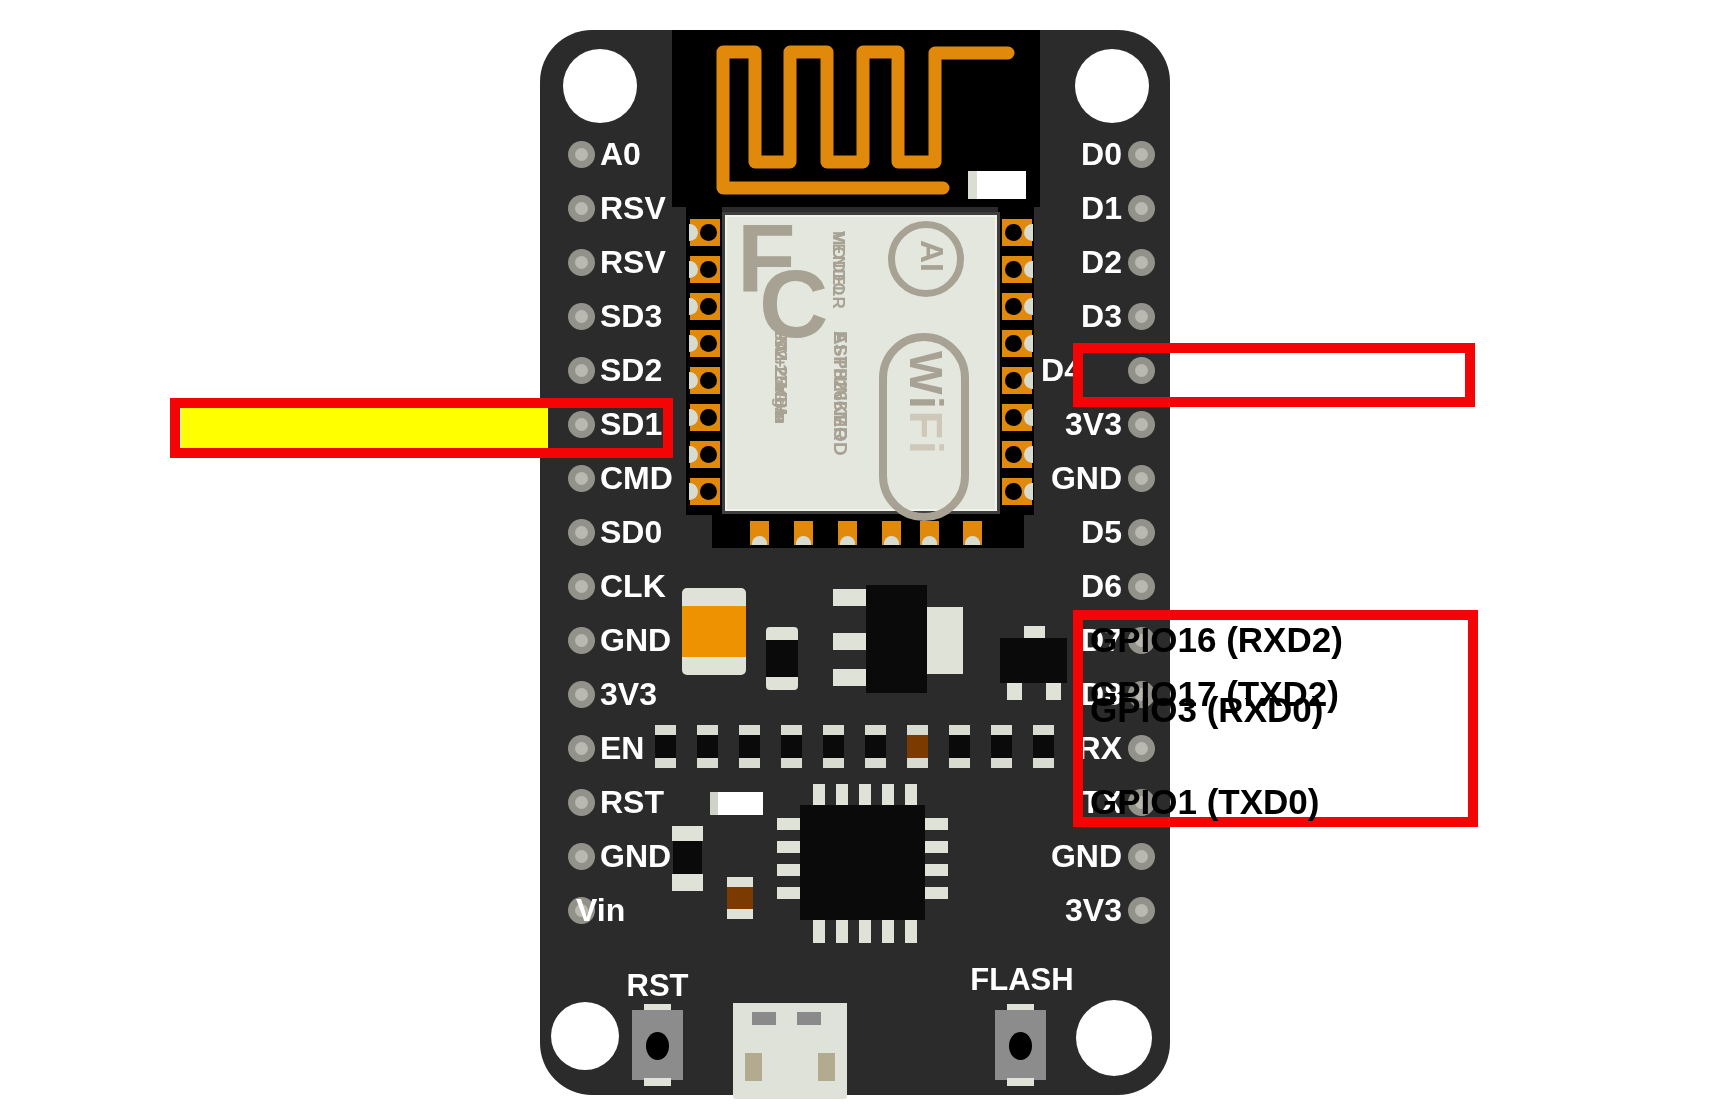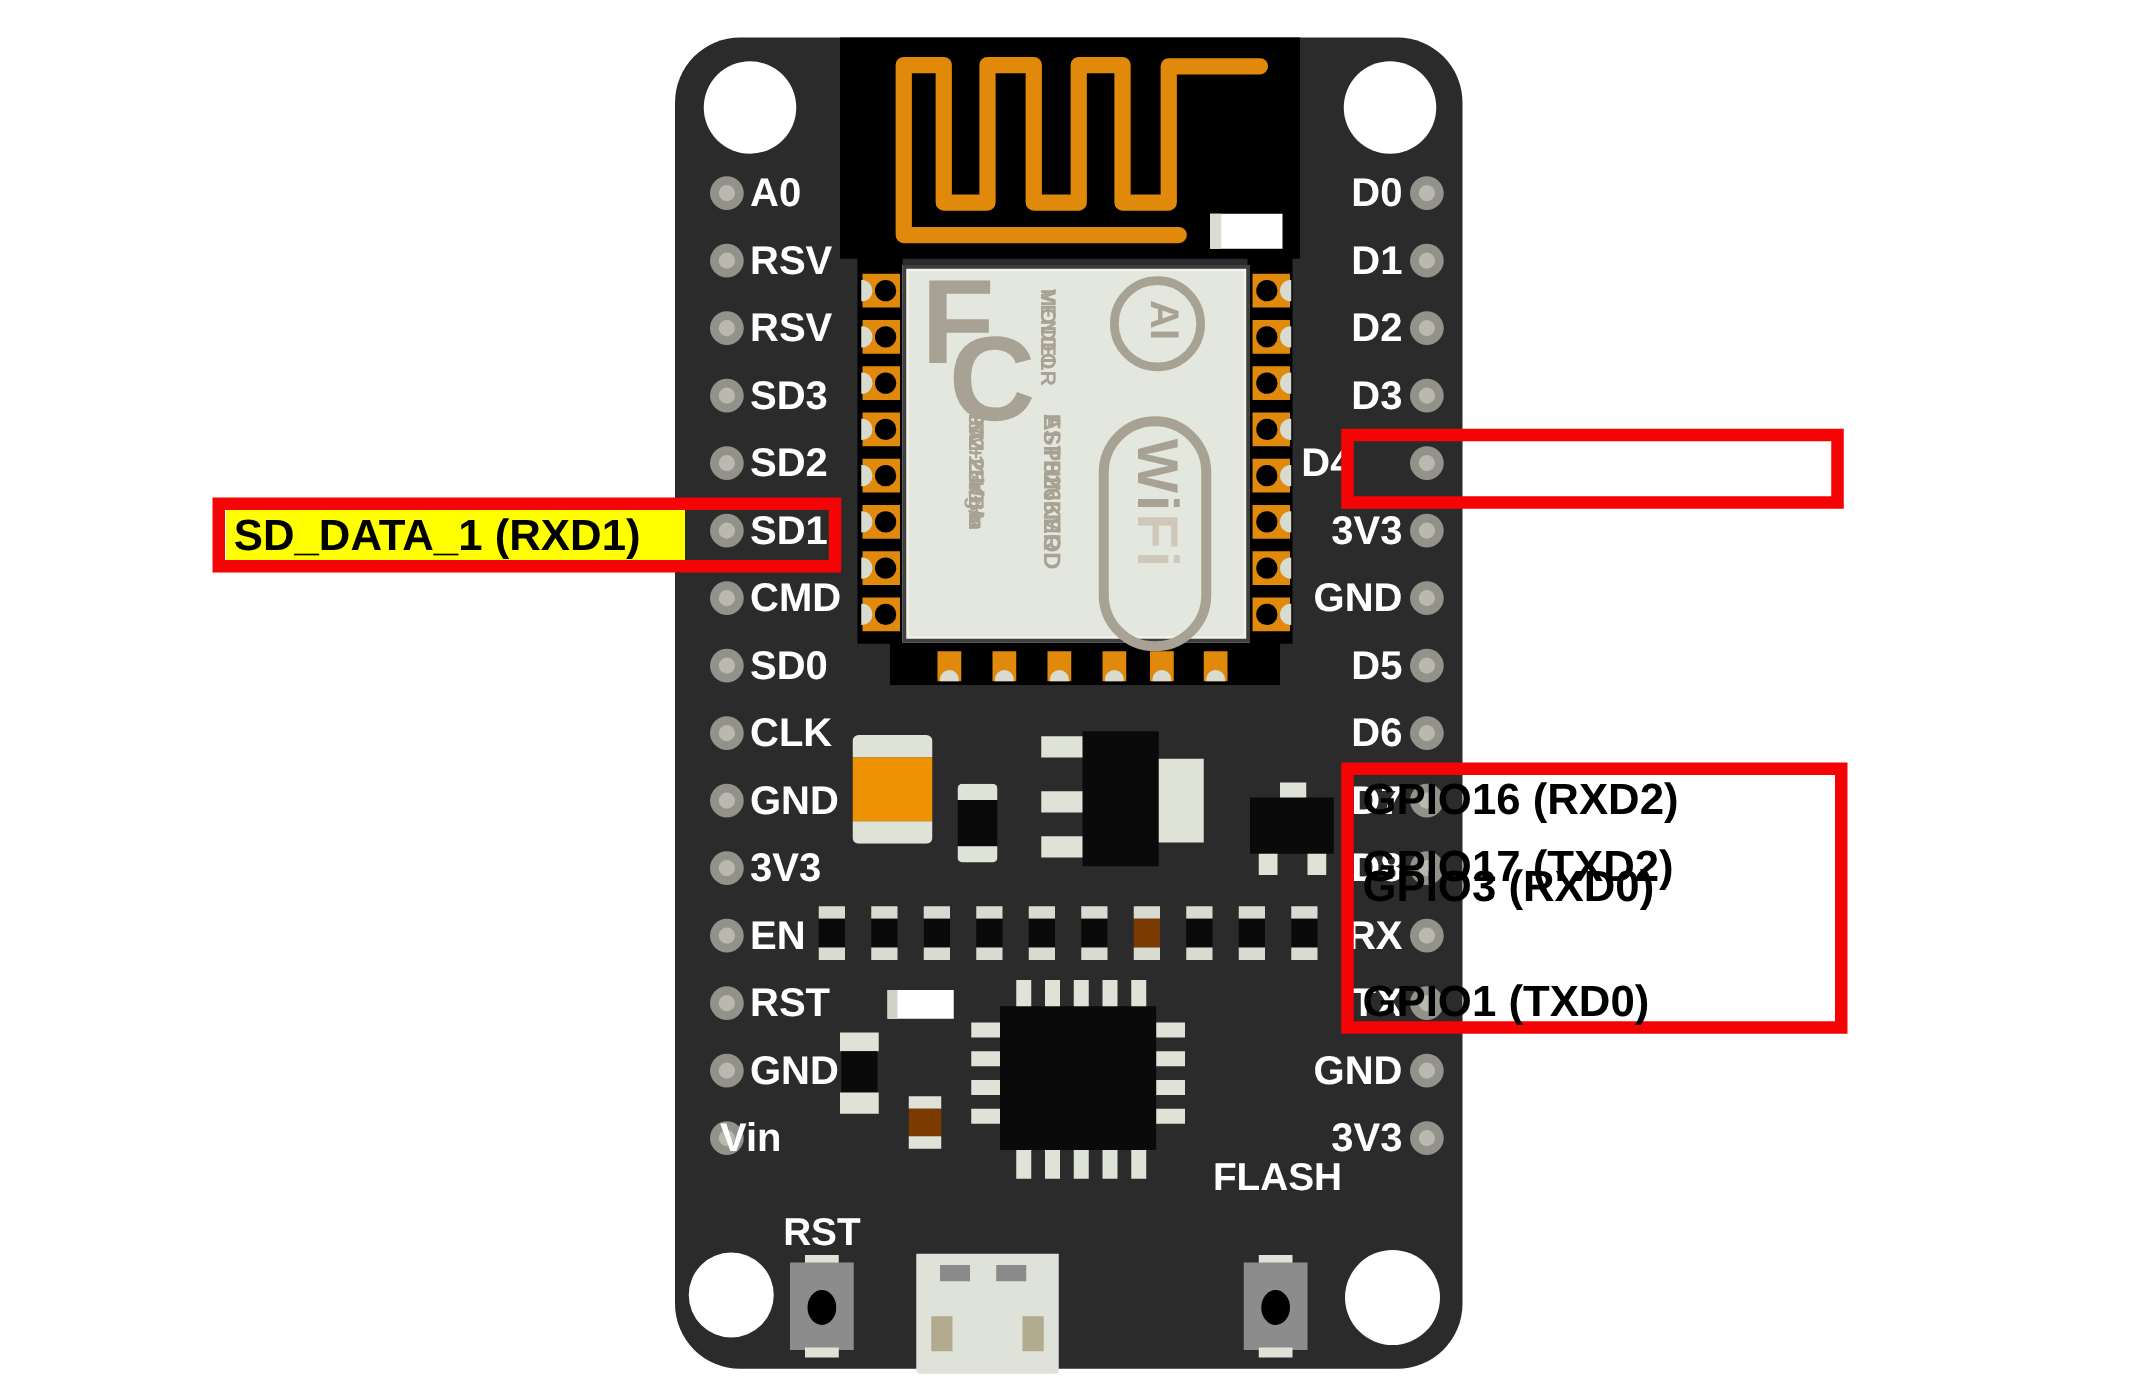--- a/index.html
+++ b/index.html
@@ -151,29 +151,28 @@
     <div class="usb-pin" style="left:12px;"></div>
     <div class="usb-pin" style="left:85px;"></div>
   </div>
 
   <div class="btn-label" style="left:610px;top:968px;width:95px;">RST</div>
   <div class="btn-cap" style="left:644px;top:1004px;"></div>
   <div class="btn-body" style="left:632px;top:1010px;"></div>
   <div class="btn-dot" style="left:646px;top:1032px;"></div>
   <div class="btn-cap" style="left:644px;top:1078px;"></div>
 
-  <div class="btn-label" style="left:962px;top:924px;width:120px;">FLASH</div>
+  <div class="btn-label" style="left:962px;top:962px;width:120px;">FLASH</div>
   <div class="btn-cap" style="left:1007px;top:1004px;"></div>
   <div class="btn-body" style="left:995px;top:1010px;"></div>
   <div class="btn-dot" style="left:1009px;top:1032px;"></div>
   <div class="btn-cap" style="left:1007px;top:1078px;"></div>
 
   <div class="ann-yellow" style="left:181px;top:406px;width:367px;height:46px;"></div>
   <div class="ann-box" style="left:170px;top:398px;width:503px;height:60px;"></div>
-  <div class="ann-text" style="left:187px;top:402px;">SD_DATA_1 (RXD1)</div>
 
   <div class="ann-box" style="left:1073px;top:343px;width:402px;height:64px;"></div>
 
   <div class="ann-box" style="left:1073px;top:610px;width:405px;height:217px;"></div>
   <div id="uart-lines">
       <div class="ann-text" style="left: 1090px; top: 613px;">GPIO16 (RXD2)</div>
       <div class="ann-text" style="left: 1090px; top: 667px;">GPIO17 (TXD2)</div>
       <div class="ann-text" style="left: 1090px; top: 683px;">GPIO3 (RXD0)</div>
       <div class="ann-text" style="left: 1090px; top: 775px;">GPIO1 (TXD0)</div>
     </div>

